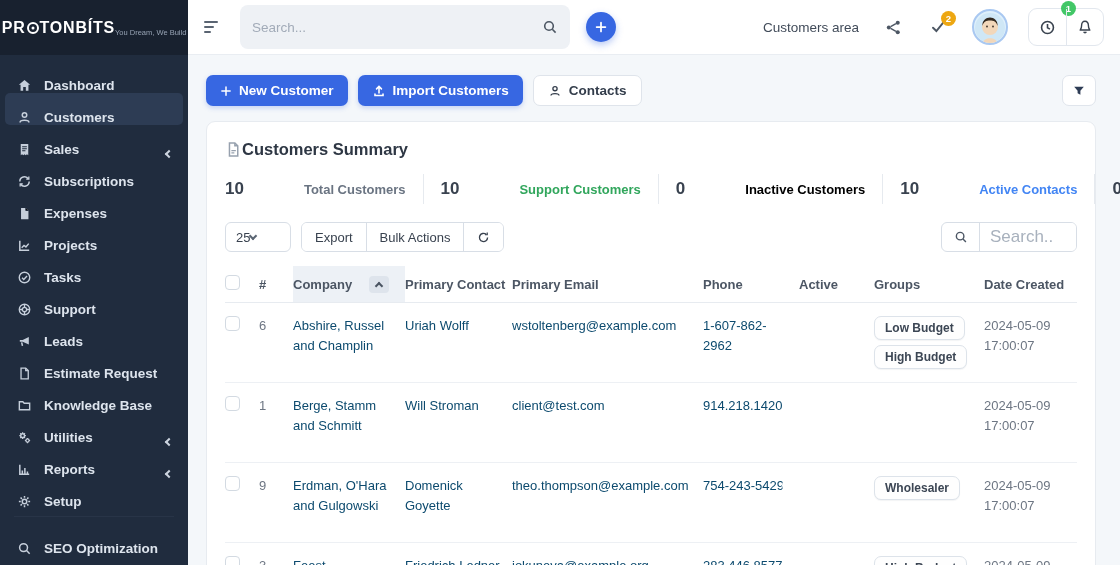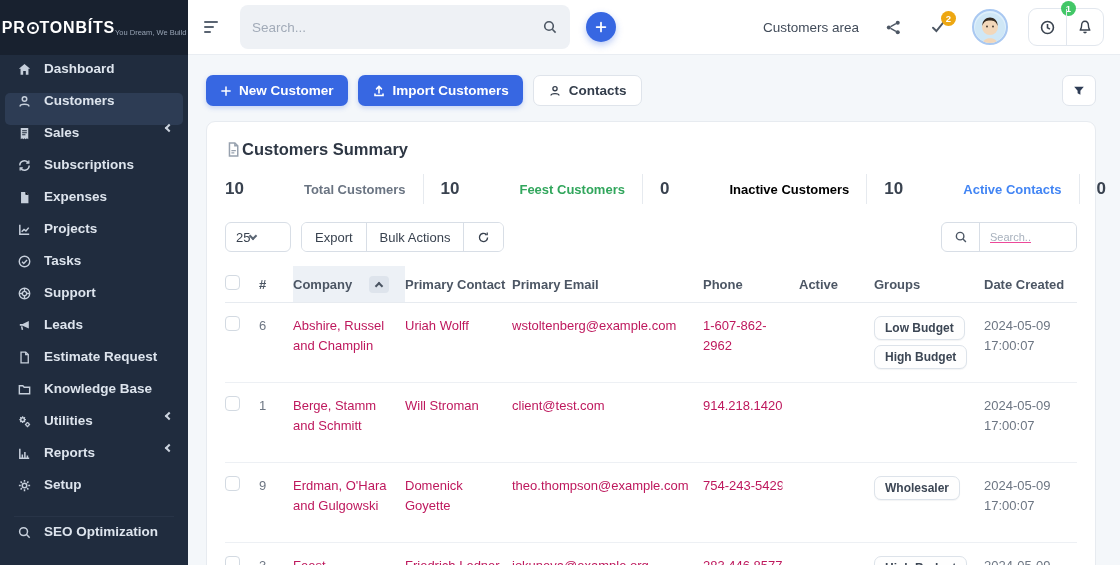--- a/index.html
+++ b/index.html
@@ -12,21 +12,21 @@
 
   
   .sidebar { width:188px; flex-shrink:0; background:#202c3e; display:flex; flex-direction:column; }
   .logo-block { height:55px; background:#18212f; display:flex; align-items:center; justify-content:center; flex-shrink:0; }
   .logo-inner { display:flex; flex-direction:row; align-items:flex-end; }
   .brand { display:flex; align-items:center; color:#fff; font-size:16px; font-weight:700; letter-spacing:.8px; }
   .logo-o { width:12px; height:12px; border:2.5px solid #fff; border-radius:50%; position:relative; margin:0 1px; }
   .logo-o span { position:absolute; width:3px; height:3px; background:#fff; border-radius:50%; left:50%; top:50%; transform:translate(-50%,-50%); }
   .tagline { font-size:7.5px; color:#96a2b3; margin-top:2px; }
   .nav { padding-top:6px; display:flex; flex-direction:column; }
-  .nav-item { height:32px; display:flex; align-items:flex-start; gap:12px; padding:0 11px; margin:0 5px;
+  .nav-item { height:32px; display:flex; align-items:flex-end; gap:12px; padding:0 11px; margin:0 5px;
     border-radius:5px; font-size:13.5px; font-weight:600; color:#dde4ed; cursor:pointer; }
   .nav-item.active { background:#2d3c54; }
   .nav-icon { width:16px; height:16px; display:flex; align-items:center; justify-content:center; color:#c6cfdb; flex-shrink:0; }
   .chev-left { margin-left:auto; width:6px; height:6px; border-left:2px solid #ccd4df; border-bottom:2px solid #ccd4df; transform:rotate(45deg); }
   .nav-divider { height:1px; background:#35425666; margin:7px 14px; }
 
   
   .main { flex:1; display:flex; flex-direction:column; min-width:0; }
   .topbar { height:55px; background:#fff; border-bottom:1px solid #e9edf2; display:flex; align-items:center;
     padding:0 16px; flex-shrink:0; }
@@ -82,36 +82,36 @@
     display:flex; align-items:center; padding:0 10px; font-size:13px; cursor:pointer; }
   .chev-down { width:6px; height:6px; border-right:2px solid #5b6573; border-bottom:2px solid #5b6573;
     transform:rotate(45deg); margin-top:-3px; }
   .btn-group { margin-left:10px; display:flex; border:1px solid #d8dee6; border-radius:6px; overflow:hidden; background:#fff; }
   .bg-btn { height:28px; padding:0 13px; font-size:13px; font-weight:500; color:#39424f; display:flex;
     align-items:center; cursor:pointer; background:#fff; border:none; font-family:inherit; }
   .bg-btn + .bg-btn { border-left:1px solid #d8dee6; }
   .table-search { margin-left:auto; display:flex; border:1px solid #d8dee6; border-radius:6px; overflow:hidden; background:#fff; }
   .ts-icon { width:38px; height:28px; display:flex; align-items:center; justify-content:center;
     border-right:1px solid #d8dee6; color:#4c5664; cursor:pointer; }
-  .table-search input { border:none; outline:none; width:96px; padding:0 10px; font-size:11px; font-family:inherit; color:#ec4899;text-decoration:underline; }
+  .table-search input { border:none; outline:none; width:96px; padding:0 10px; font-size:17px; font-family:inherit; color:#c2410c; }
   .table-search input::placeholder { color:#a8b1bd; }
 
   table { margin-top:14px; width:100%; border-collapse:collapse; table-layout:fixed; }
   th { text-align:left; font-size:13px; font-weight:700; color:#4c5664; padding:9px 8px 9px 0;
     border-bottom:1px solid #e7ebf0; white-space:nowrap; }
   .company-th { background:#edf1f6; }
   .company-th .th-inner { display:flex; align-items:center; justify-content:space-between; padding-right:8px; }
   .sort-pill { width:20px; height:17px; background:#dee4ec; border-radius:4px; display:flex; align-items:center;
     justify-content:center; cursor:pointer; }
   .chev-up { width:6px; height:6px; border-left:2px solid #4a5462; border-top:2px solid #4a5462;
     transform:rotate(45deg); margin-top:3px; }
   td { vertical-align:top; padding:13px 10px 0 0; border-bottom:1px solid #edf0f4; height:80px; }
   .checkbox { width:15px; height:15px; border:1px solid #d3dae2; border-radius:4px; background:#fff;
     display:inline-block; cursor:pointer; }
-  a.cell-link { color:#be185d; text-decoration:none; font-size:13px; line-height:1.45; cursor:pointer; }
+  a.cell-link { color:#0c4a6e; text-decoration:none; font-size:13px; line-height:1.45; cursor:pointer; }
   .cell-muted { color:#6d7683; font-size:13px; line-height:1.5; }
   .toggle { width:35px; height:19px; background:#4285f4; border-radius:10px; position:relative; cursor:pointer; }
   .toggle::after { content:''; position:absolute; width:15px; height:15px; background:#fff; border-radius:50%; top:2px; right:2px; }
   .pill { display:inline-block; padding:4px 10px; border:1px solid #dde3ea; border-radius:7px; font-size:12px;
     font-weight:600; color:#3c4654; background:#fefefe; box-shadow:0 1px 1px rgba(20,30,50,.05); cursor:pointer; }
   .pill-row { margin-bottom:5px; width:max-content; }
 </style>
 </head>
 <body>
 
@@ -387,21 +387,21 @@
       </div>
 
       <div class="stats-row">
         <div class="stat">
           <span class="stat-value">10</span>
           <span class="stat-label">Total Customers</span>
         </div>
         <div class="stat-sep"></div>
         <div class="stat">
           <span class="stat-value">10</span>
-          <span class="stat-label lbl-green">Feest Customers</span>
+          <span class="stat-label lbl-green">Support Customers</span>
         </div>
         <div class="stat-sep"></div>
         <div class="stat">
           <span class="stat-value">0</span>
           <span class="stat-label lbl-red">Inactive Customers</span>
         </div>
         <div class="stat-sep"></div>
         <div class="stat">
           <span class="stat-value">10</span>
           <span class="stat-label lbl-blue">Active Contacts</span>

